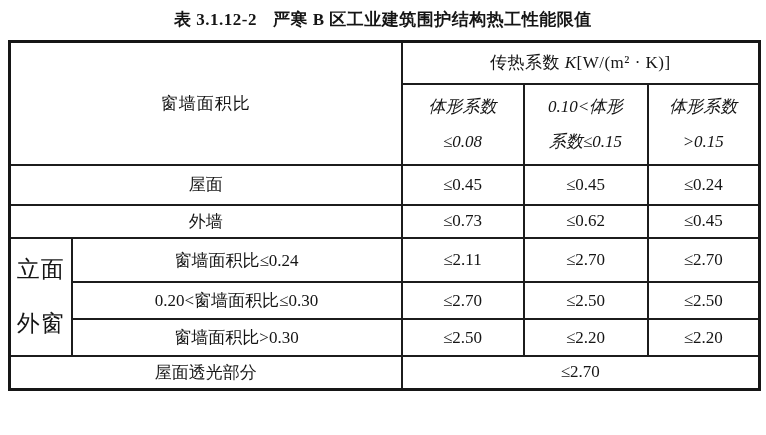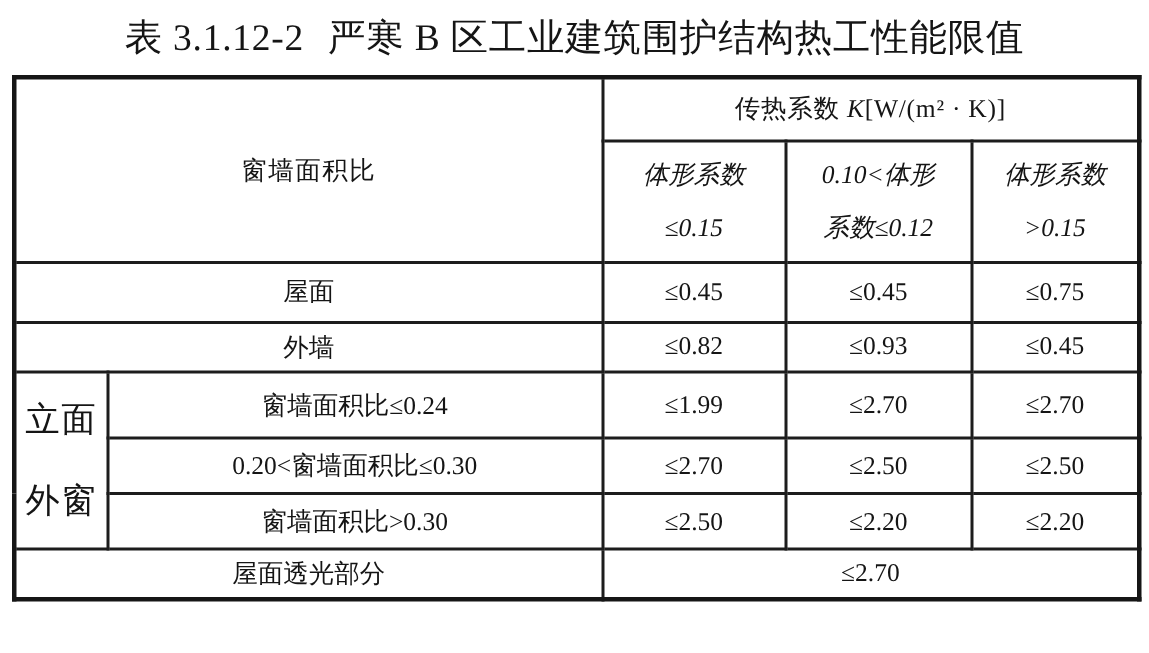--- a/index.html
+++ b/index.html
@@ -5,22 +5,22 @@
   html,body{margin:0;padding:0;}
   body{
     width:766px;height:435px;
     background:#ffffff;
     color:#151515;
     font-family:"Liberation Serif","DejaVu Serif",serif;
     overflow:hidden;
   }
   .title{
     text-align:center;
-    font-weight:normal;
-    font-size:25px;
+    font-weight:bold;
+    font-size:17px;
     padding-top:8px;
     white-space:nowrap;
     letter-spacing:0.5px;
   }
   .title .idx{margin-right:16px;}
   table.tbl{
     border-collapse:collapse;
     table-layout:fixed;
     width:750px;
     margin:9px 0 0 8px;
@@ -63,50 +63,50 @@
     <col style="width:112px">
   </colgroup>
   <tbody>
     <tr class="r1">
       <td colspan="2" rowspan="2" class="corner">窗墙面积比</td>
       <td colspan="3" class="khead"><span>传热系数 </span><i>K</i><span>[W/(m² · K)]</span></td>
     </tr>
     <tr class="r2">
       <td class="sub">
         <div>体形系数</div>
-        <div>≤0.15</div>
+        <div>≤0.08</div>
       </td>
       <td class="sub">
         <div>0.10&lt;体形</div>
-        <div>系数≤0.12</div>
+        <div>系数≤0.15</div>
       </td>
       <td class="sub">
         <div>体形系数</div>
         <div>&gt;0.15</div>
       </td>
     </tr>
     <tr class="rd">
       <td colspan="2" class="lbl">屋面</td>
       <td class="val">≤0.45</td>
       <td class="val">≤0.45</td>
-      <td class="val">≤0.75</td>
+      <td class="val">≤0.24</td>
     </tr>
     <tr class="rd2">
       <td colspan="2" class="lbl">外墙</td>
-      <td class="val">≤0.82</td>
-      <td class="val">≤0.93</td>
+      <td class="val">≤0.73</td>
+      <td class="val">≤0.62</td>
       <td class="val">≤0.45</td>
     </tr>
     <tr class="rd">
       <td rowspan="3" class="grp">
         <div>立面</div>
         <div>外窗</div>
       </td>
       <td class="lbl">窗墙面积比≤0.24</td>
-      <td class="val">≤1.99</td>
+      <td class="val">≤2.11</td>
       <td class="val">≤2.70</td>
       <td class="val">≤2.70</td>
     </tr>
     <tr class="rd2">
       <td class="lbl">0.20&lt;窗墙面积比≤0.30</td>
       <td class="val">≤2.70</td>
       <td class="val">≤2.50</td>
       <td class="val">≤2.50</td>
     </tr>
     <tr class="rd2">

